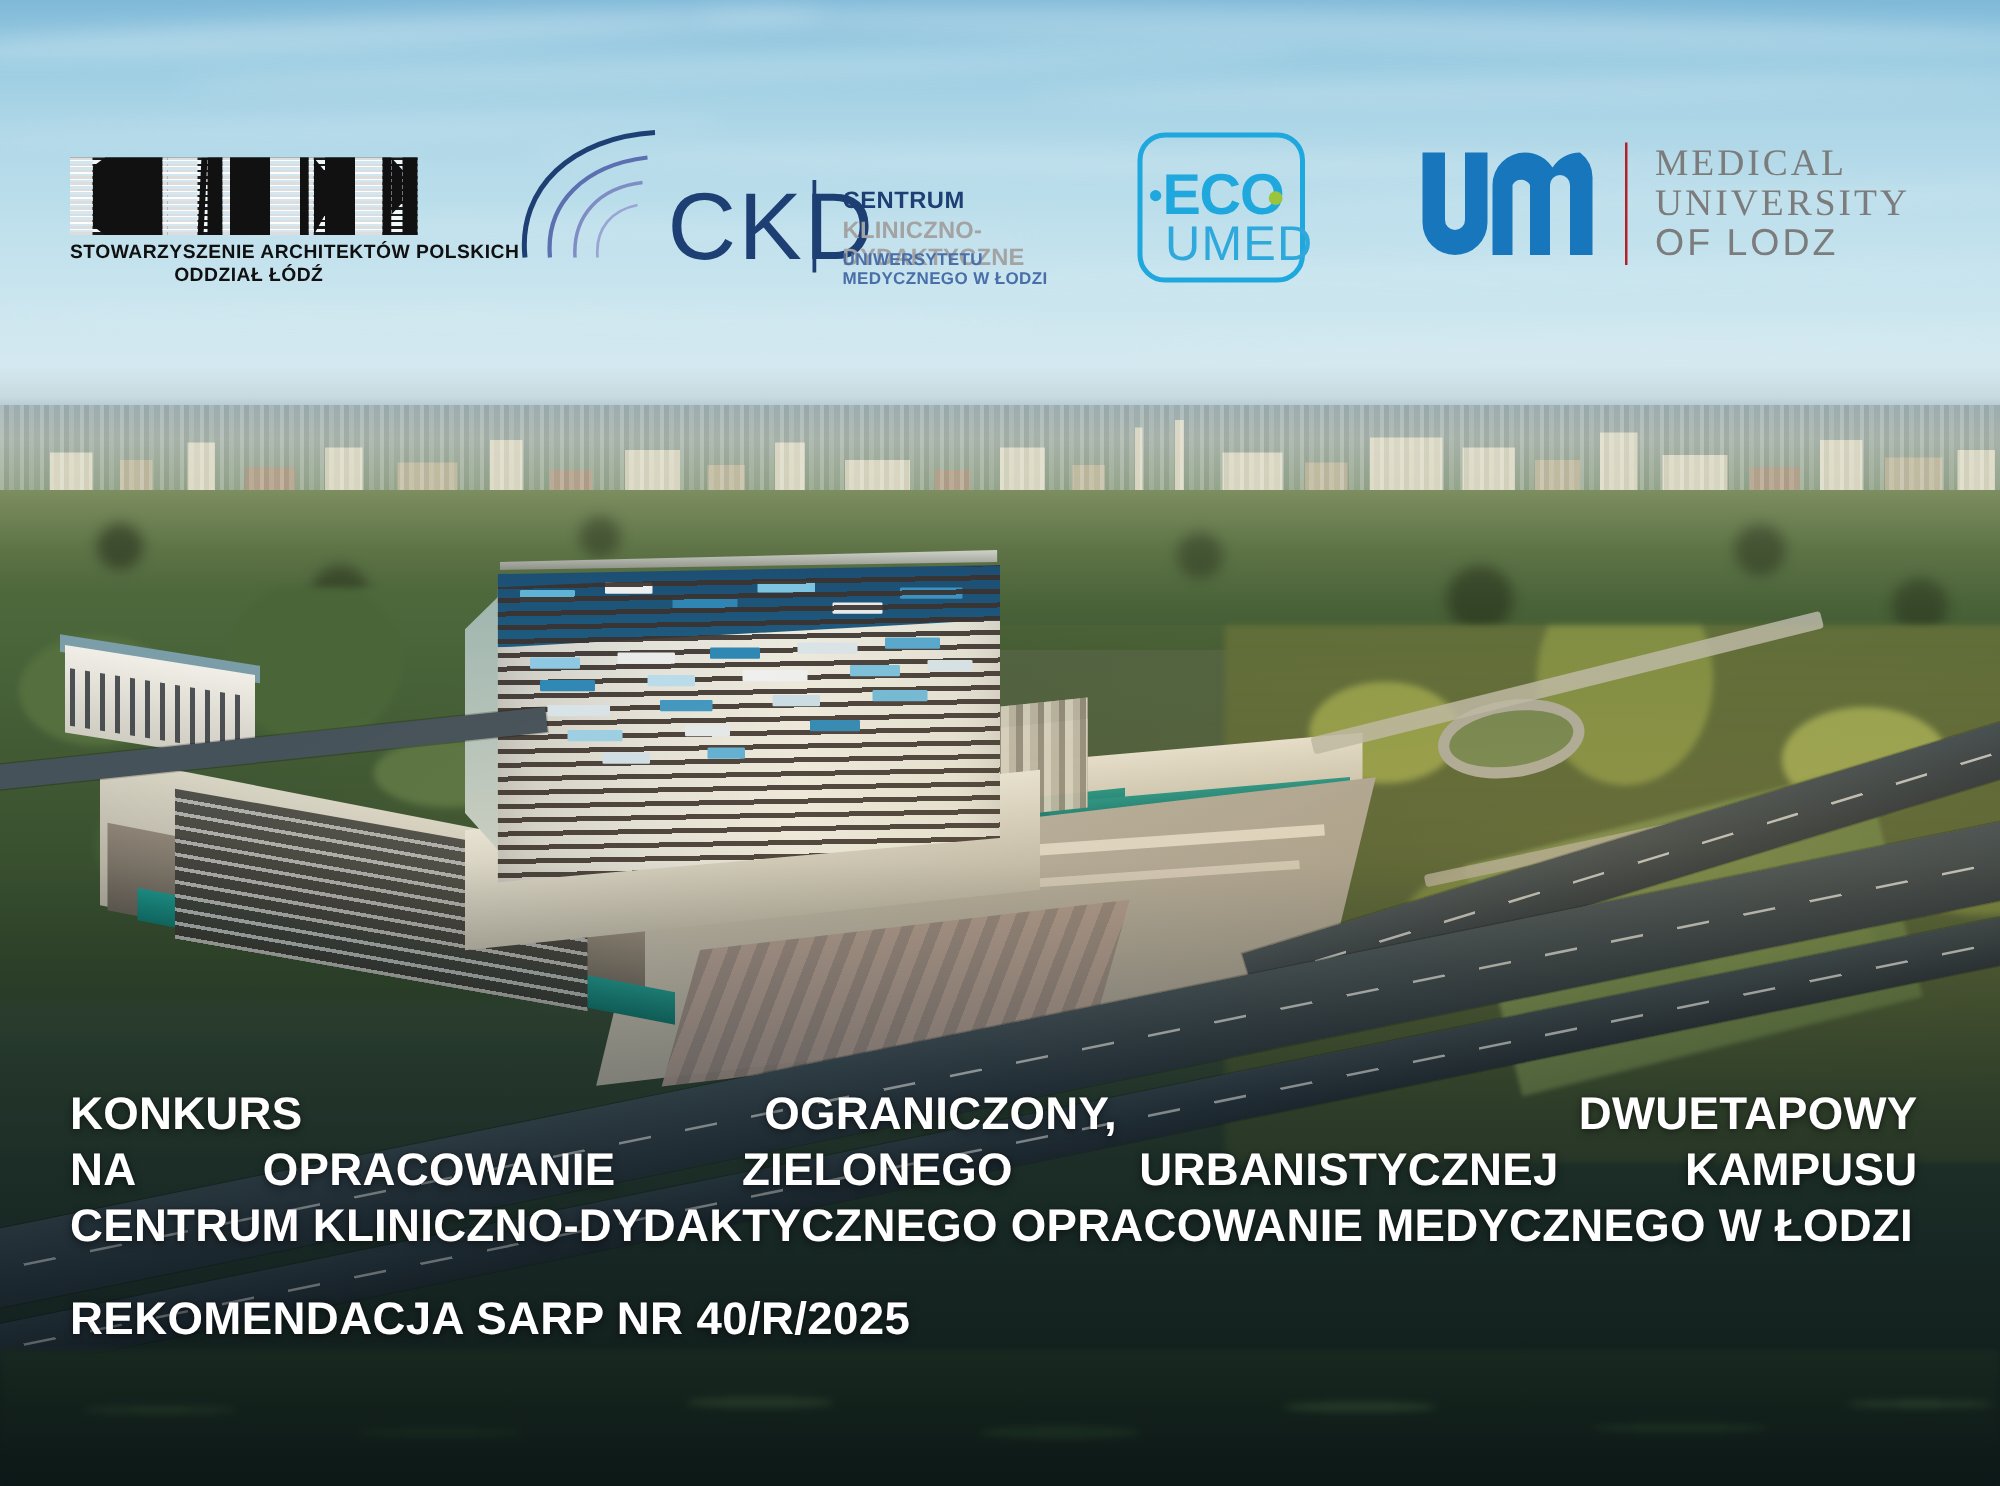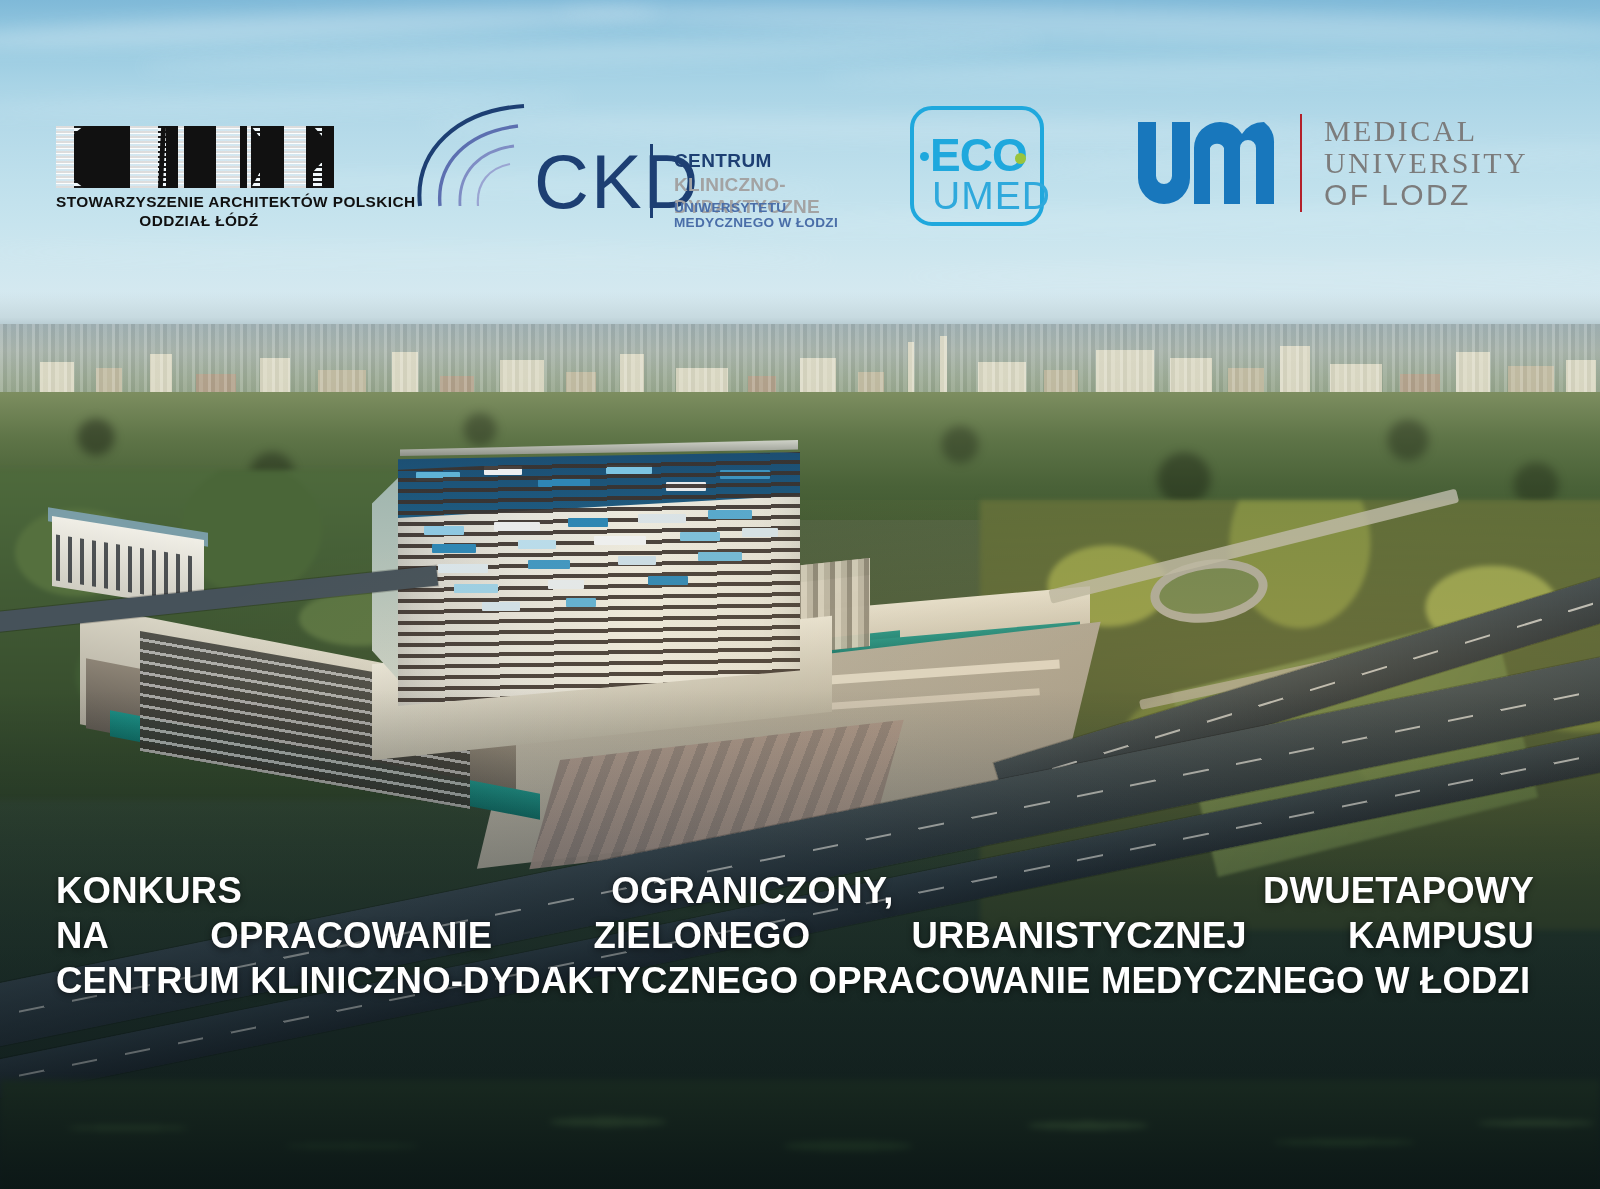--- a/index.html
+++ b/index.html
@@ -596,14 +596,15 @@
     <span class="hl-line hl-just">
       <span>NA</span>
       <span>OPRACOWANIE</span>
       <span>ZIELONEGO</span>
       <span>URBANISTYCZNEJ</span>
       <span>KAMPUSU</span>
     </span>
     <span class="hl-line">CENTRUM KLINICZNO-DYDAKTYCZNEGO OPRACOWANIE MEDYCZNEGO W ŁODZI</span>
   </div>
 
+  <div class="rekomendacja">REKOMENDACJA SARP NR 40/R/2025</div>
 
 </div>
 
 </body></html>

